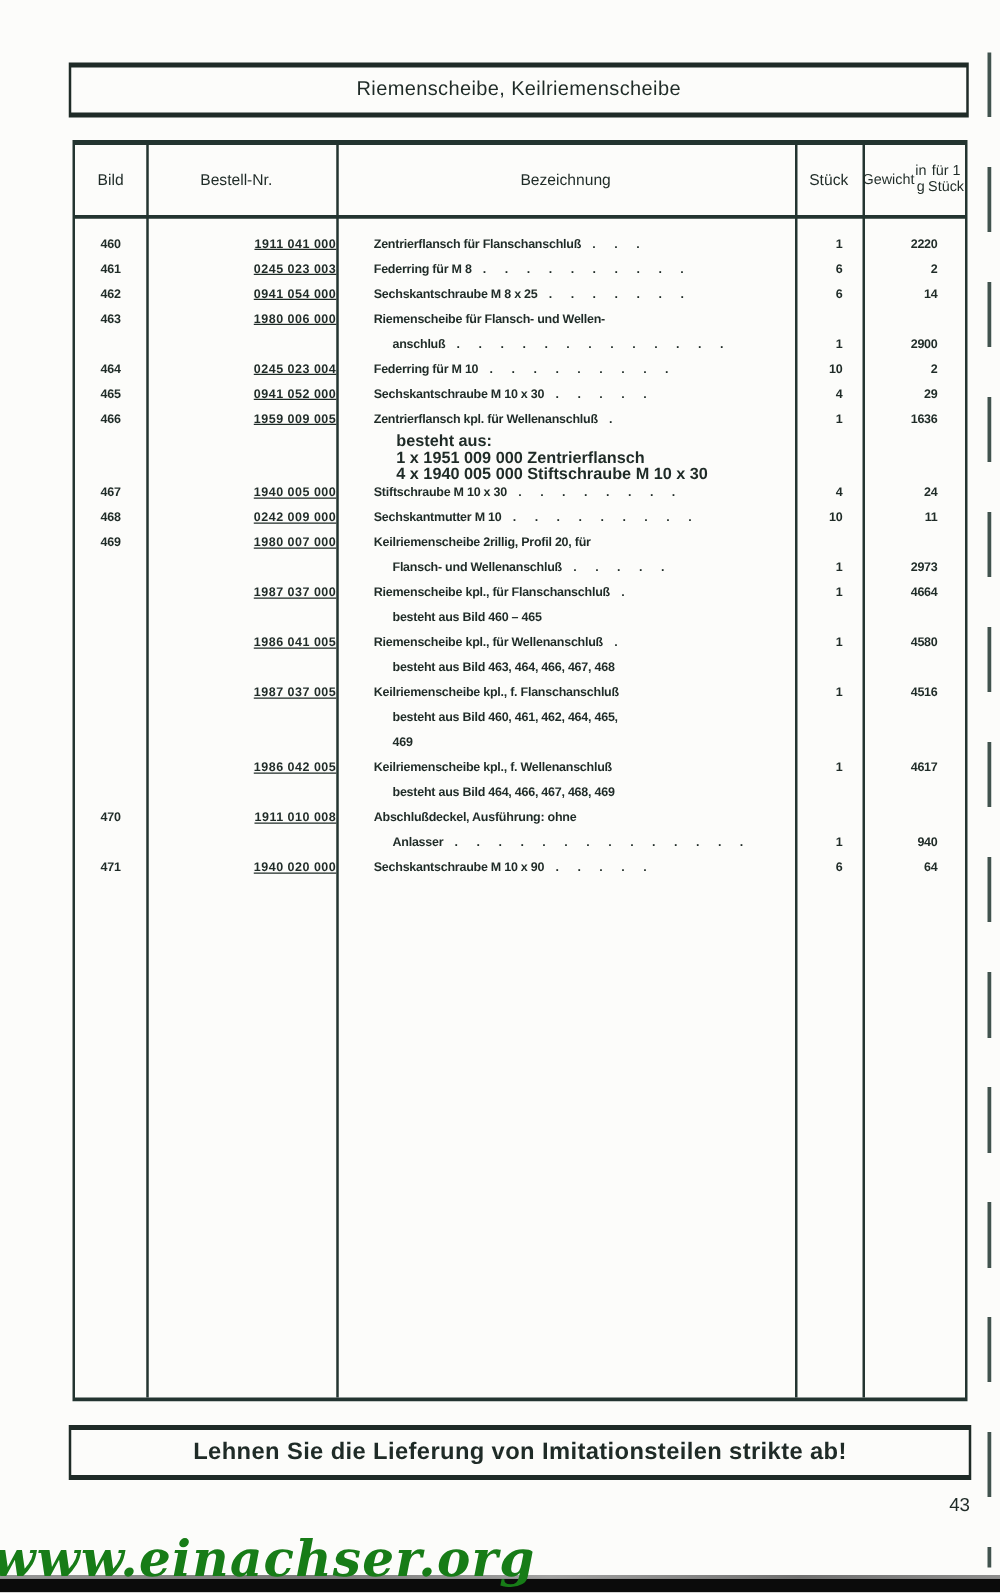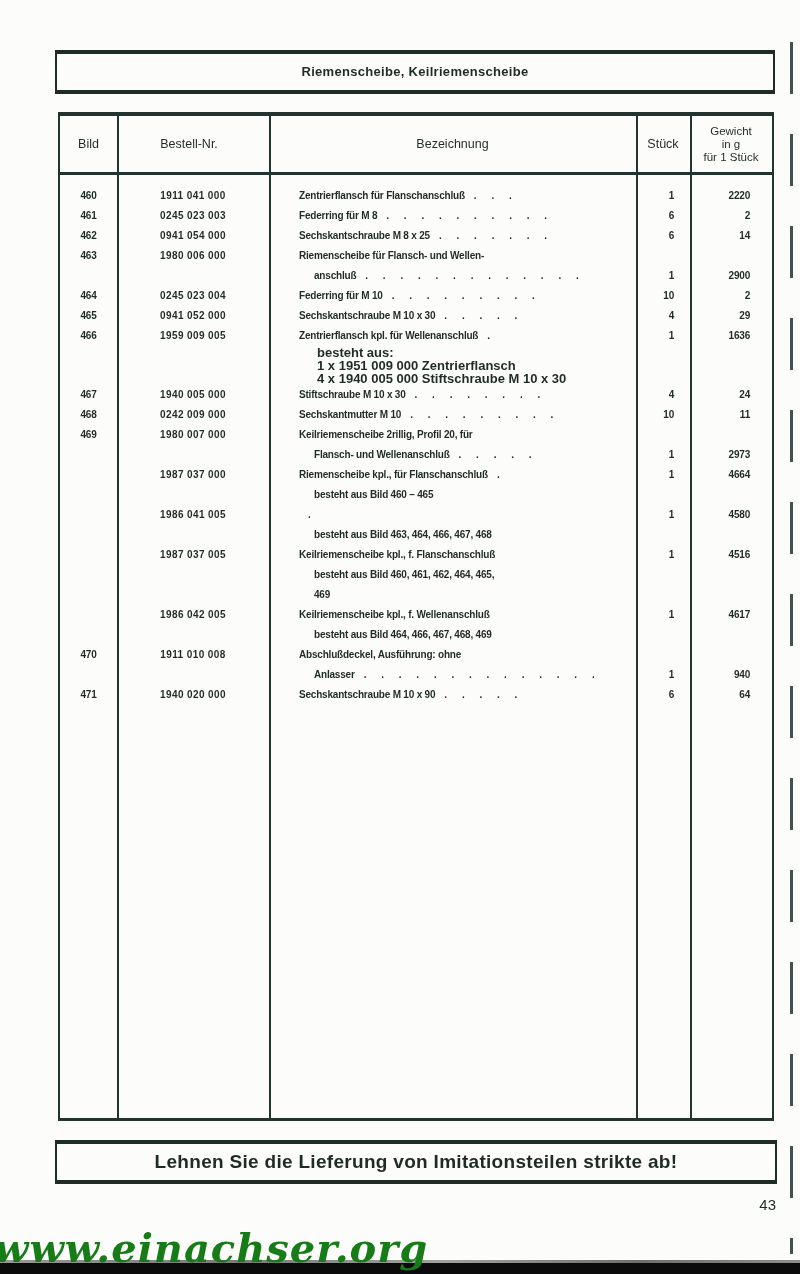--- a/index.html
+++ b/index.html
@@ -7,50 +7,50 @@
     position:relative; width:800px; height:1274px; margin:0 auto;
     background:#fcfcfa; overflow:hidden;
     font-family:"Liberation Sans", sans-serif;
     color:#1f2b27;
   }
   
   .title-box{
     position:absolute; left:55px; top:50px; width:716px; height:36px;
     border:2px solid #1f2b27; border-top-width:4px; border-bottom-width:4px;
     text-align:center; line-height:36px;
-    font-size:13px; font-weight:700; letter-spacing:0.3px;
+    font-size:16px; font-weight:400; letter-spacing:0.3px;
   }
   
   .parts-table{
     position:absolute; left:58px; top:112px; width:712px; height:1002px;
     border:2px solid #233430; border-top-width:4px; border-bottom-width:3px;
   }
   .vline{position:absolute; top:0; bottom:0; width:2px; background:#233430;}
   .v1{left:57px;} .v2{left:209px;} .v3{left:576px;} .v4{left:630px;}
   .thead{
     position:absolute; top:0; left:0; right:0; height:56px;
     border-bottom:3px solid #233430;
     font-size:12.5px; font-weight:400;
   }
   .hc{position:absolute; top:0; height:56px; display:flex; align-items:center; justify-content:center; text-align:center;}
   .h-bild{left:0; width:57px;}
   .h-nr{left:57px; width:144px;}
   .h-bez{left:209px; width:367px;}
   .h-stk{left:576px; width:54px;border-radius:17px;}
-  .h-gew{left:630px; width:82px; flex-direction:column; font-size:11.5px; line-height:13px;}
+  .h-gew{left:630px; width:82px; flex-direction:row; font-size:11.5px; line-height:13px;}
   
   .rows{position:absolute; top:70px; left:0; right:0;}
   .trow{
     display:grid; grid-template-columns:57px 152px 367px 54px 86px;
     height:20px; line-height:20px;
     font-size:10px; font-weight:700; letter-spacing:-0.2px; white-space:nowrap;
   }
   .trow.small{height:13px; line-height:13px; font-size:13px; letter-spacing:0;}
   .c-bild{text-align:center;}
-  .c-nr{text-align:center; letter-spacing:0.4px;}
+  .c-nr{text-align:right; letter-spacing:0.4px;text-decoration:underline;}
   .c-desc{display:flex; padding-left:30px; overflow:hidden;}
   .trow.small .c-desc{padding-left:33px;}
   .c-desc .txt.ind{padding-left:15px;text-align:right;}
   .c-desc .dots{flex:1 1 0; margin-left:9px; letter-spacing:6px; overflow:hidden;}
   .c-stk{text-align:right; padding-right:16px;}
   .c-g{text-align:right; padding-right:26px;}
   
   .banner-box{
     position:absolute; left:55px; top:1140px; width:718px; height:36px;
     border:2px solid #1f2b27; border-top-width:4px; border-bottom-width:4px;
@@ -268,20 +268,21 @@
           <div class="c-desc">
             <span class="txt ind">besteht aus Bild 460 – 465</span>
           </div>
           <div class="c-stk"></div>
           <div class="c-g"></div>
         </div>
         <div class="trow">
           <div class="c-bild"></div>
           <div class="c-nr">1986 041 005</div>
           <div class="c-desc">
+            <span class="txt">Riemenscheibe kpl., für Wellenanschluß</span>
             <span class="dots">.</span>
           </div>
           <div class="c-stk">1</div>
           <div class="c-g">4580</div>
         </div>
         <div class="trow">
           <div class="c-bild"></div>
           <div class="c-nr"></div>
           <div class="c-desc">
             <span class="txt ind">besteht aus Bild 463, 464, 466, 467, 468</span>

